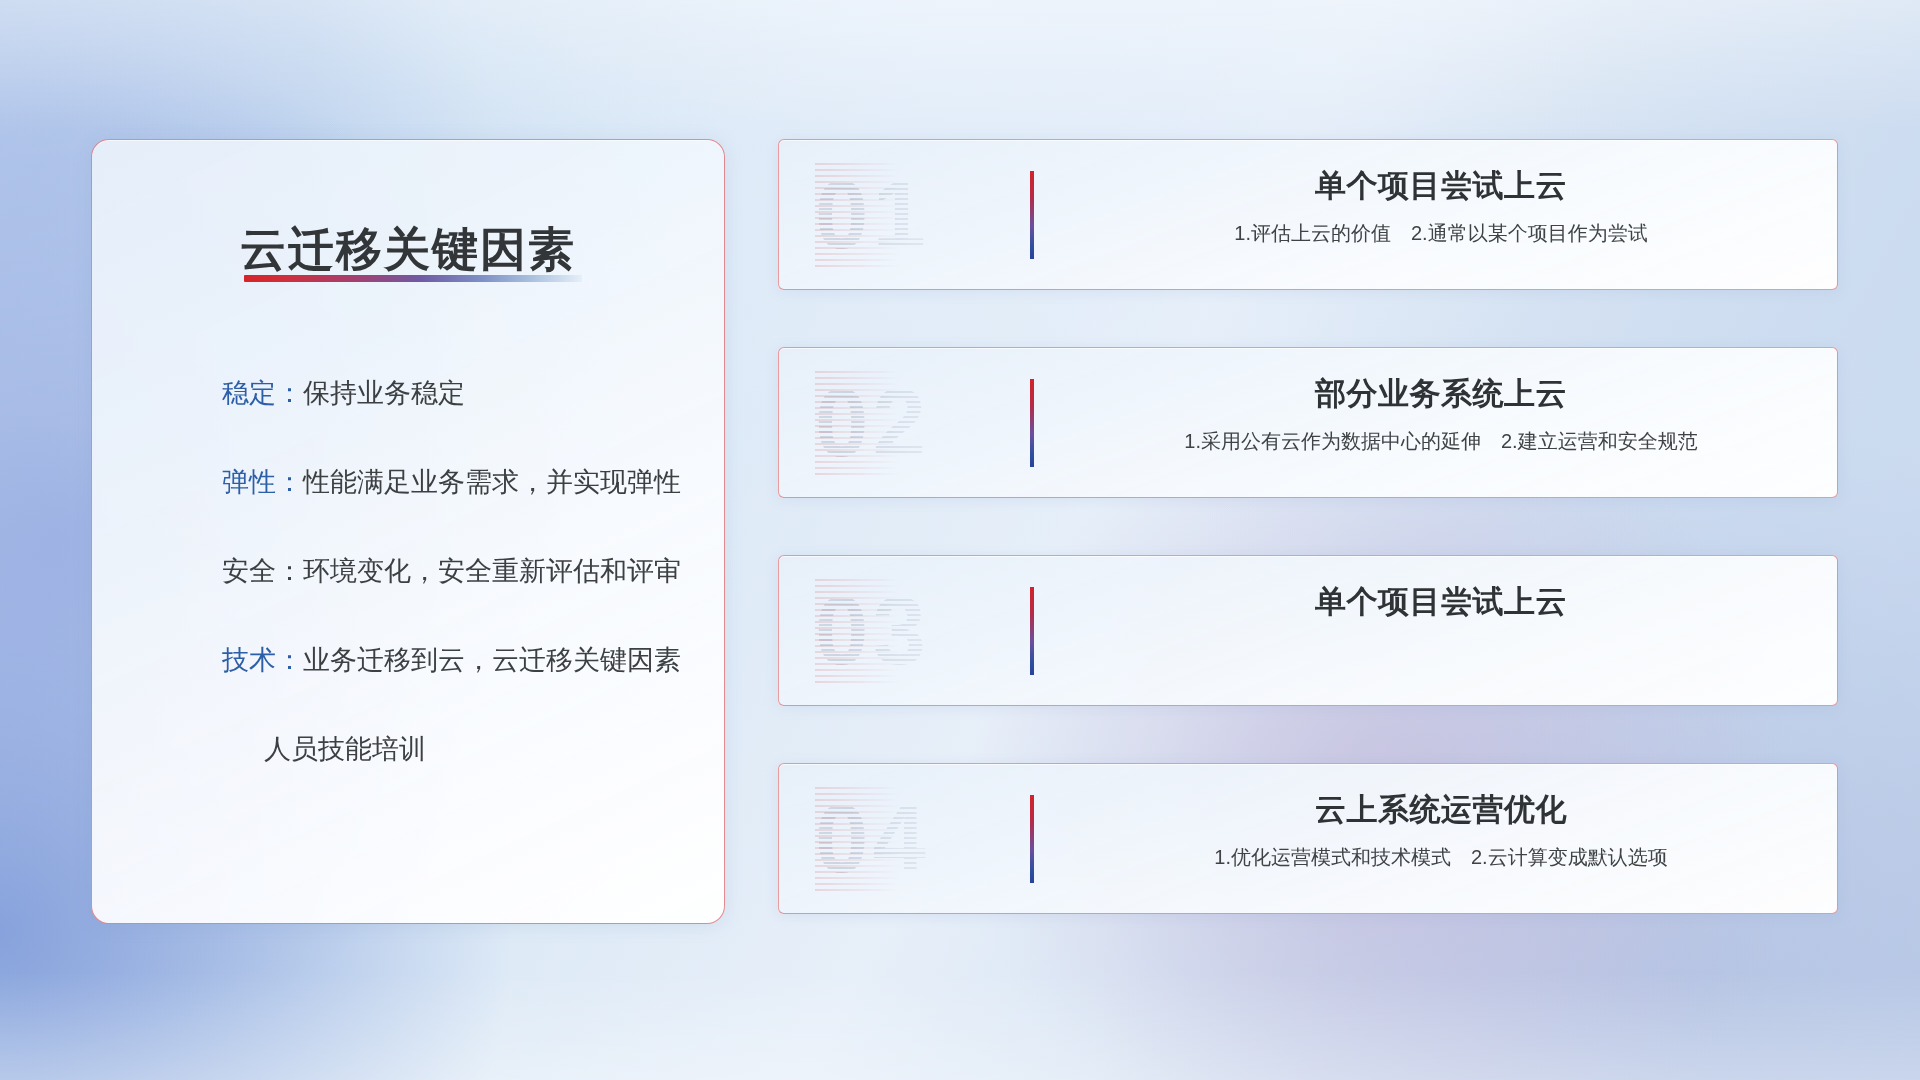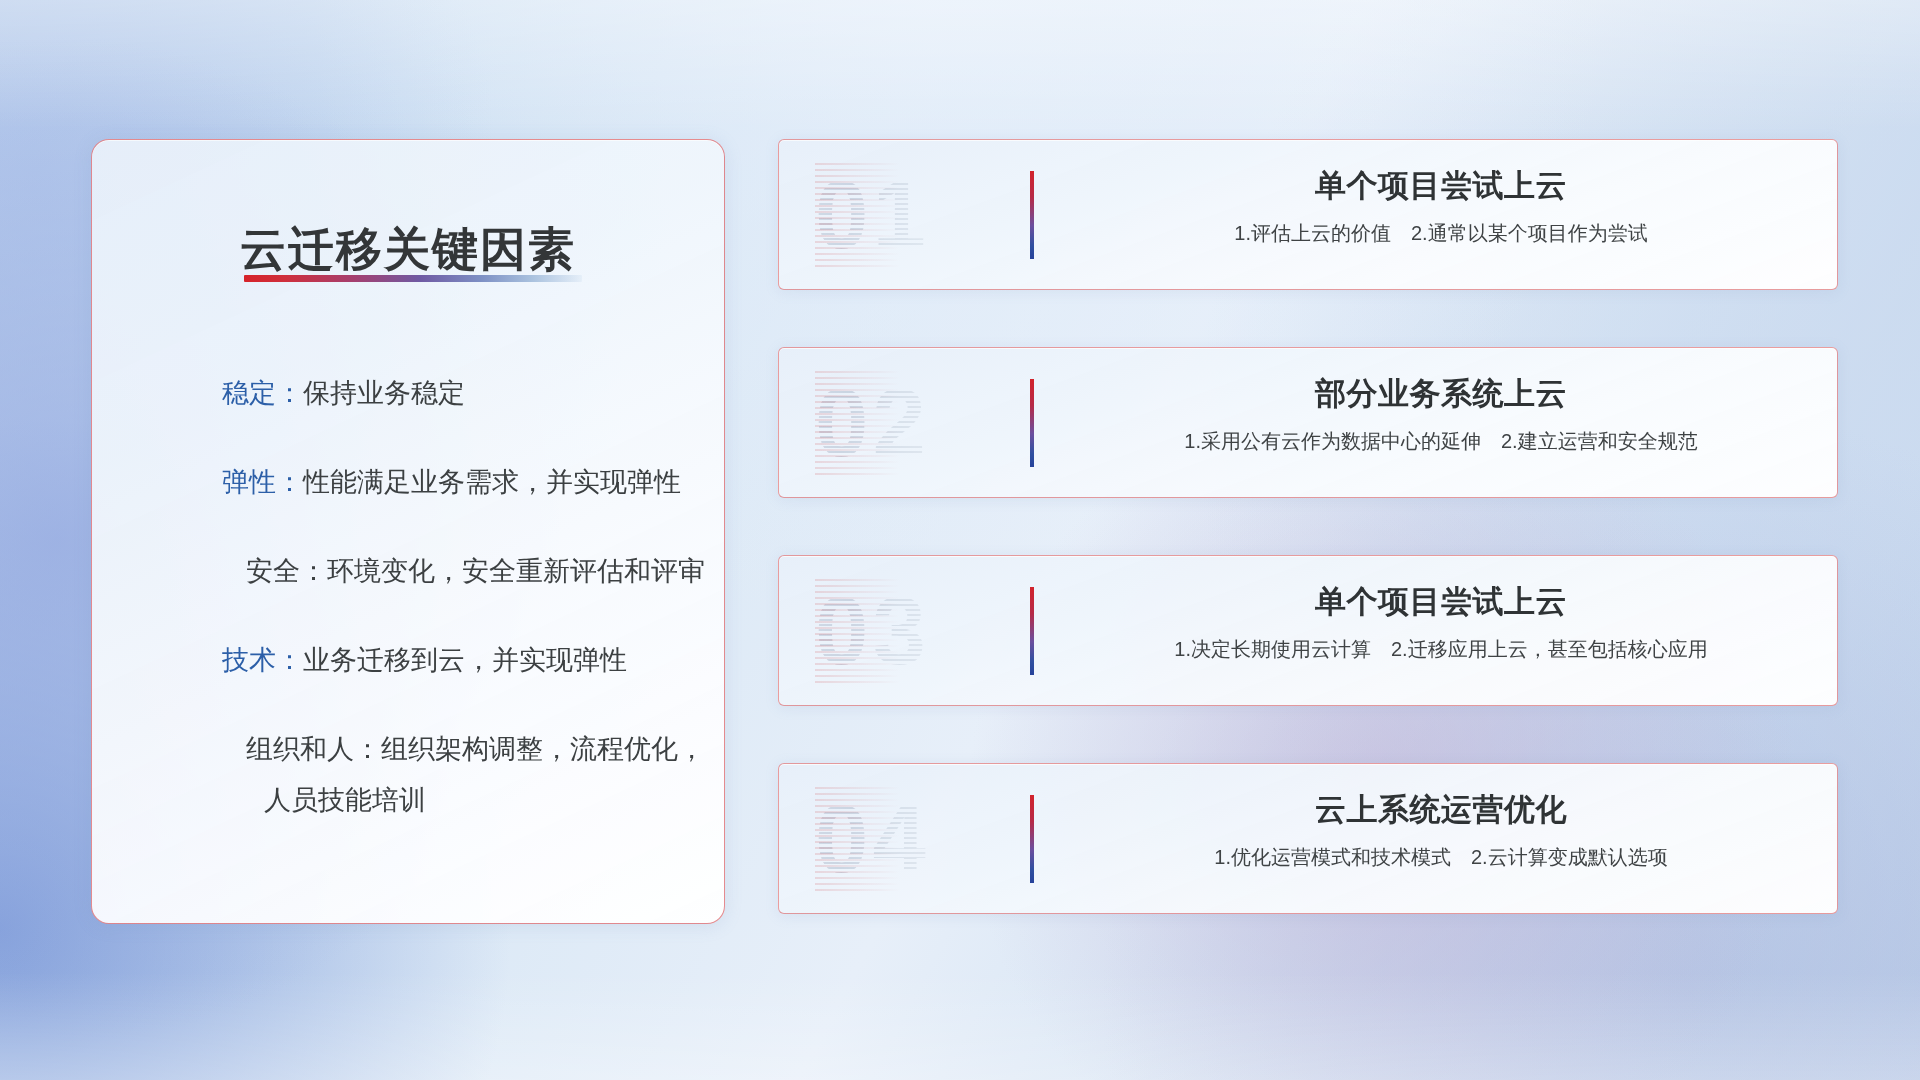--- a/index.html
+++ b/index.html
@@ -90,21 +90,21 @@
   .factor-row {
     font-size: 27px;
     line-height: 1.0;
     color: #3c4042;
     margin-bottom: 62px;
     white-space: nowrap;
   }
   .factor-row.wrapped { margin-bottom: 24px; }
   .factor-label { font-weight: normal; }
   .factor-label.accent { color: #2c5fa8; }
-  .factor-label.plain { color: #3c4042; margin-left: 24px; }
+  .factor-label.plain { color: #3c4042; }
   .factor-text { color: #3c4042; }
   .factor-cont {
     font-size: 27px;
     line-height: 1.0;
     color: #3c4042;
     margin-bottom: 62px;
     margin-left: 42px;
   }
 
   
@@ -230,26 +230,23 @@
 
     <div class="factor-row">
       <span class="factor-label accent" style="color: rgb(44, 95, 168);">弹性：</span><span class="factor-text">性能满足业务需求，并实现弹性</span>
     </div>
 
     <div class="factor-row">
       <span class="factor-label plain" style="color: rgb(60, 64, 66);">安全：</span><span class="factor-text">环境变化，安全重新评估和评审</span>
     </div>
 
     <div class="factor-row">
-      <span class="factor-label accent" style="color: rgb(44, 95, 168);">技术：</span><span class="factor-text">业务迁移到云，并实现弹性</span>
-    </div>
-
-    <div class="factor-row wrapped">
-      <span class="factor-label plain" style="color: rgb(60, 64, 66);">组织和人：</span><span class="factor-text">组织架构调整，流程优化，</span>
-    </div>
+      <span class="factor-label accent" style="color: rgb(44, 95, 168);">技术：</span><span class="factor-text">业务迁移到云，云迁移关键因素</span>
+    </div>
+
 
     <div class="factor-cont">人员技能培训</div>
 
   </div>
 </section>
 
 <section id="cards">
 
   <article class="card">
     <div class="ghost-number"><span>01</span></div>
@@ -270,21 +267,20 @@
       <div class="card-desc">1.采用公有云作为数据中心的延伸　2.建立运营和安全规范</div>
     </div>
   </article>
 
   <article class="card">
     <div class="ghost-number"><span>03</span></div>
     <div class="ghost-tint"></div>
     <div class="card-divider"></div>
     <div class="card-body">
       <div class="card-title">单个项目尝试上云</div>
-      <div class="card-desc">1.决定长期使用云计算　2.迁移应用上云，甚至包括核心应用</div>
     </div>
   </article>
 
   <article class="card">
     <div class="ghost-number"><span>04</span></div>
     <div class="ghost-tint"></div>
     <div class="card-divider"></div>
     <div class="card-body">
       <div class="card-title">云上系统运营优化</div>
       <div class="card-desc">1.优化运营模式和技术模式　2.云计算变成默认选项</div>

